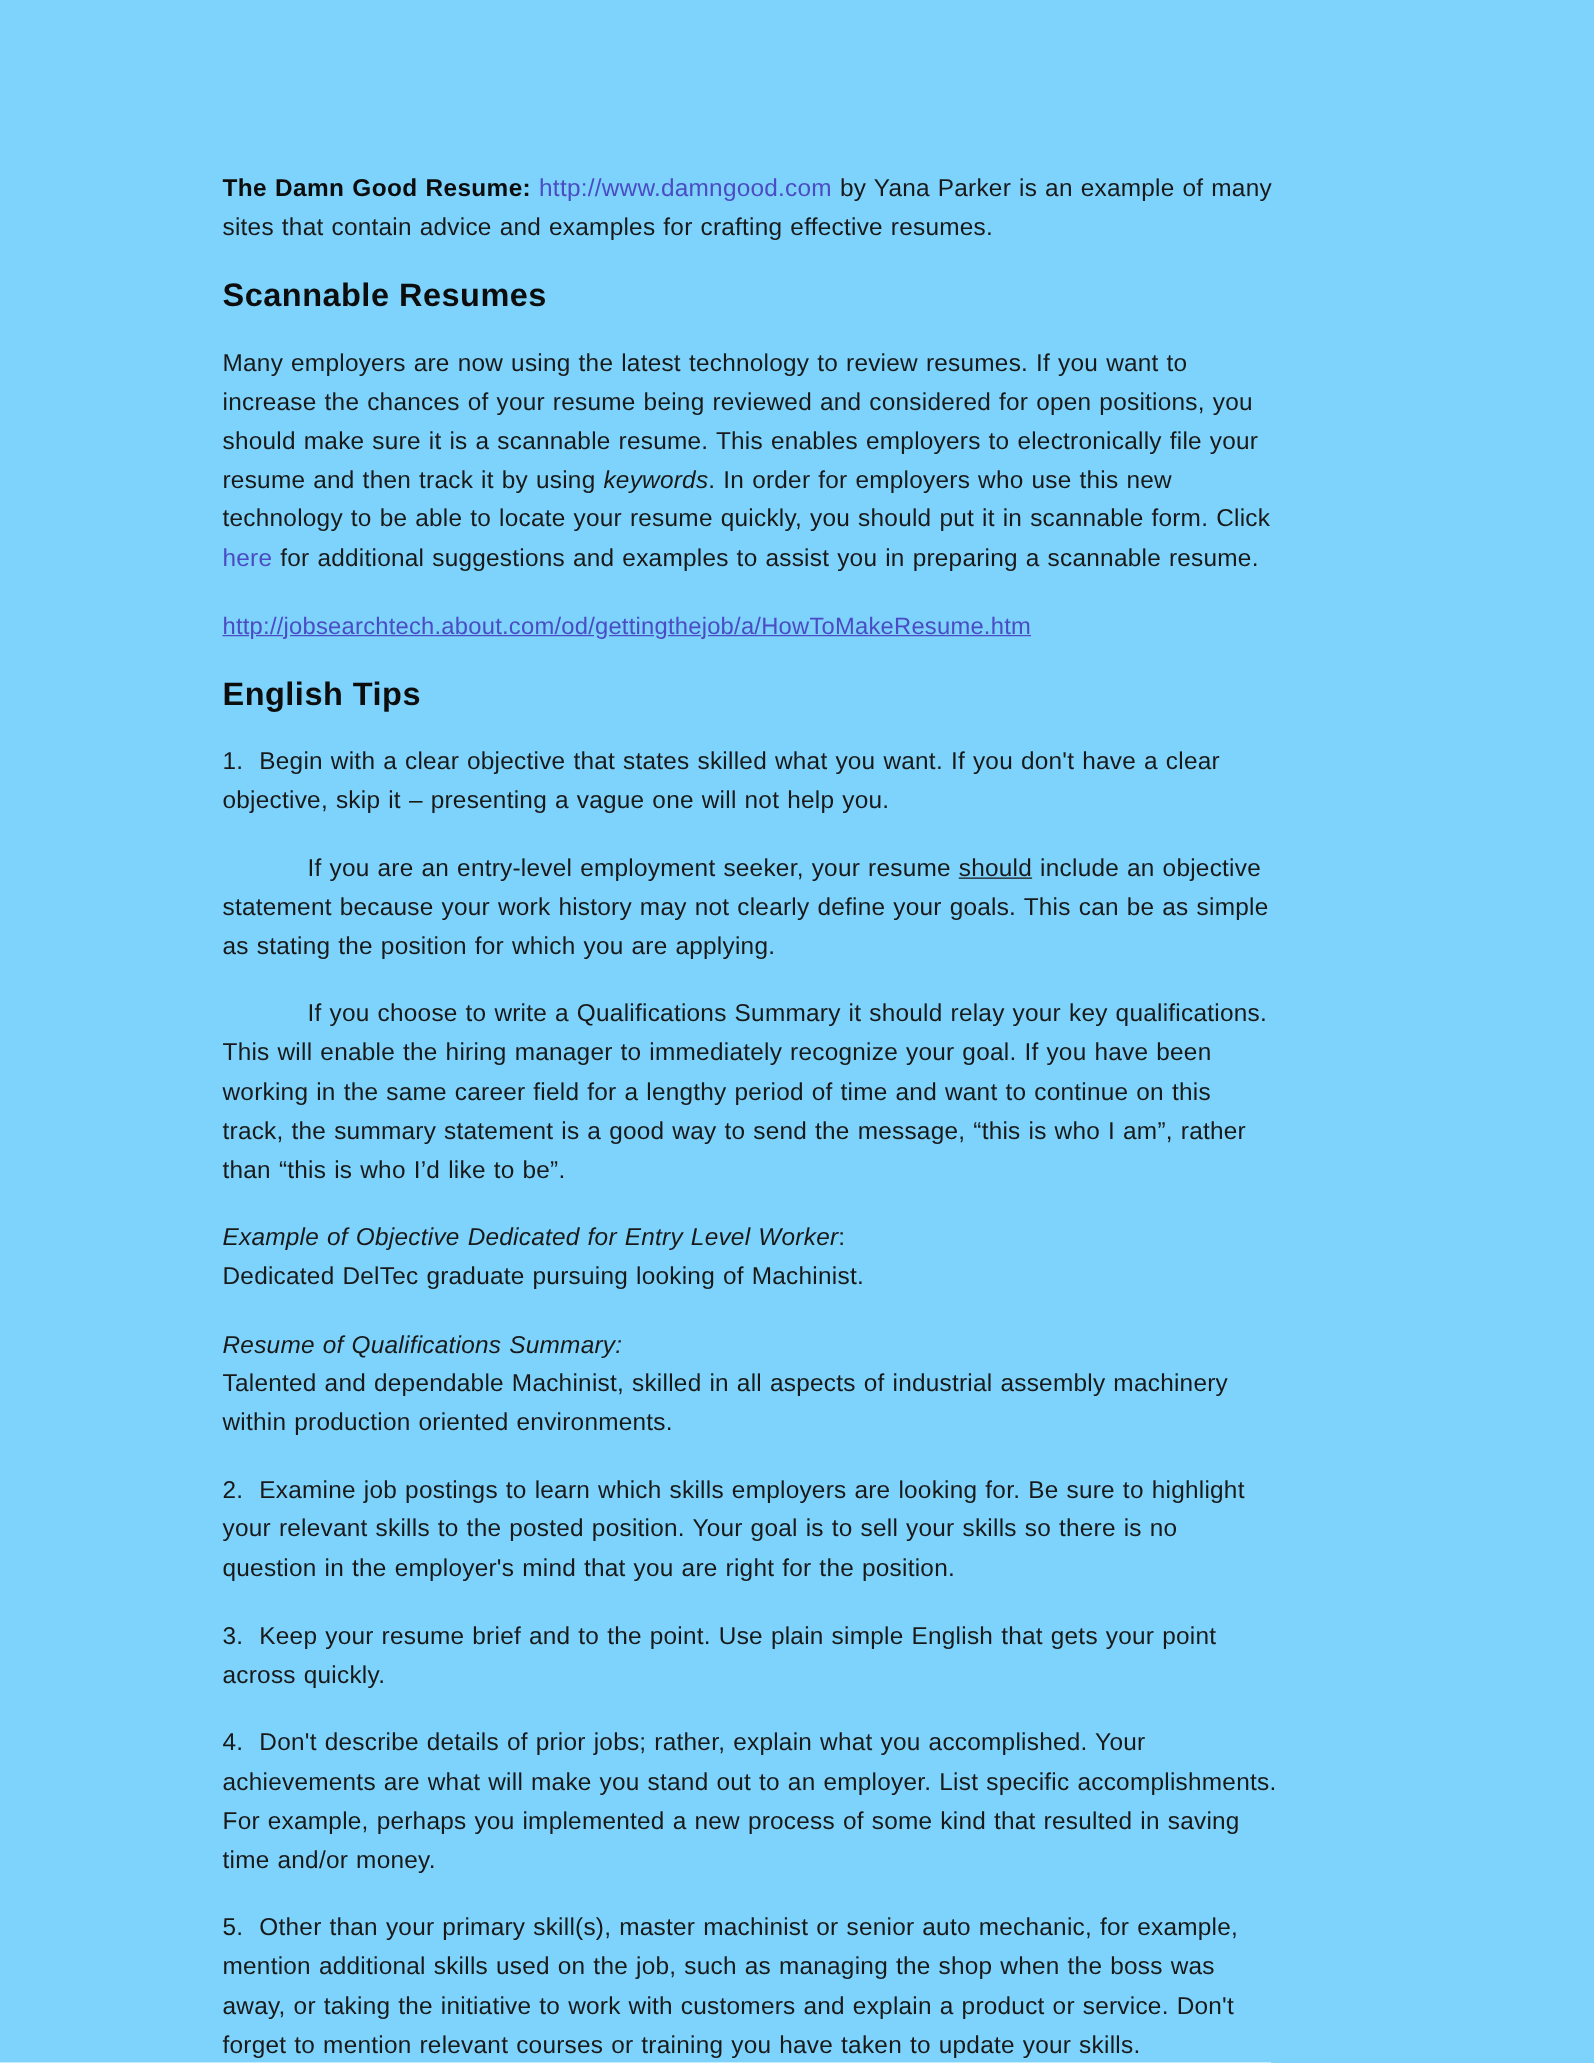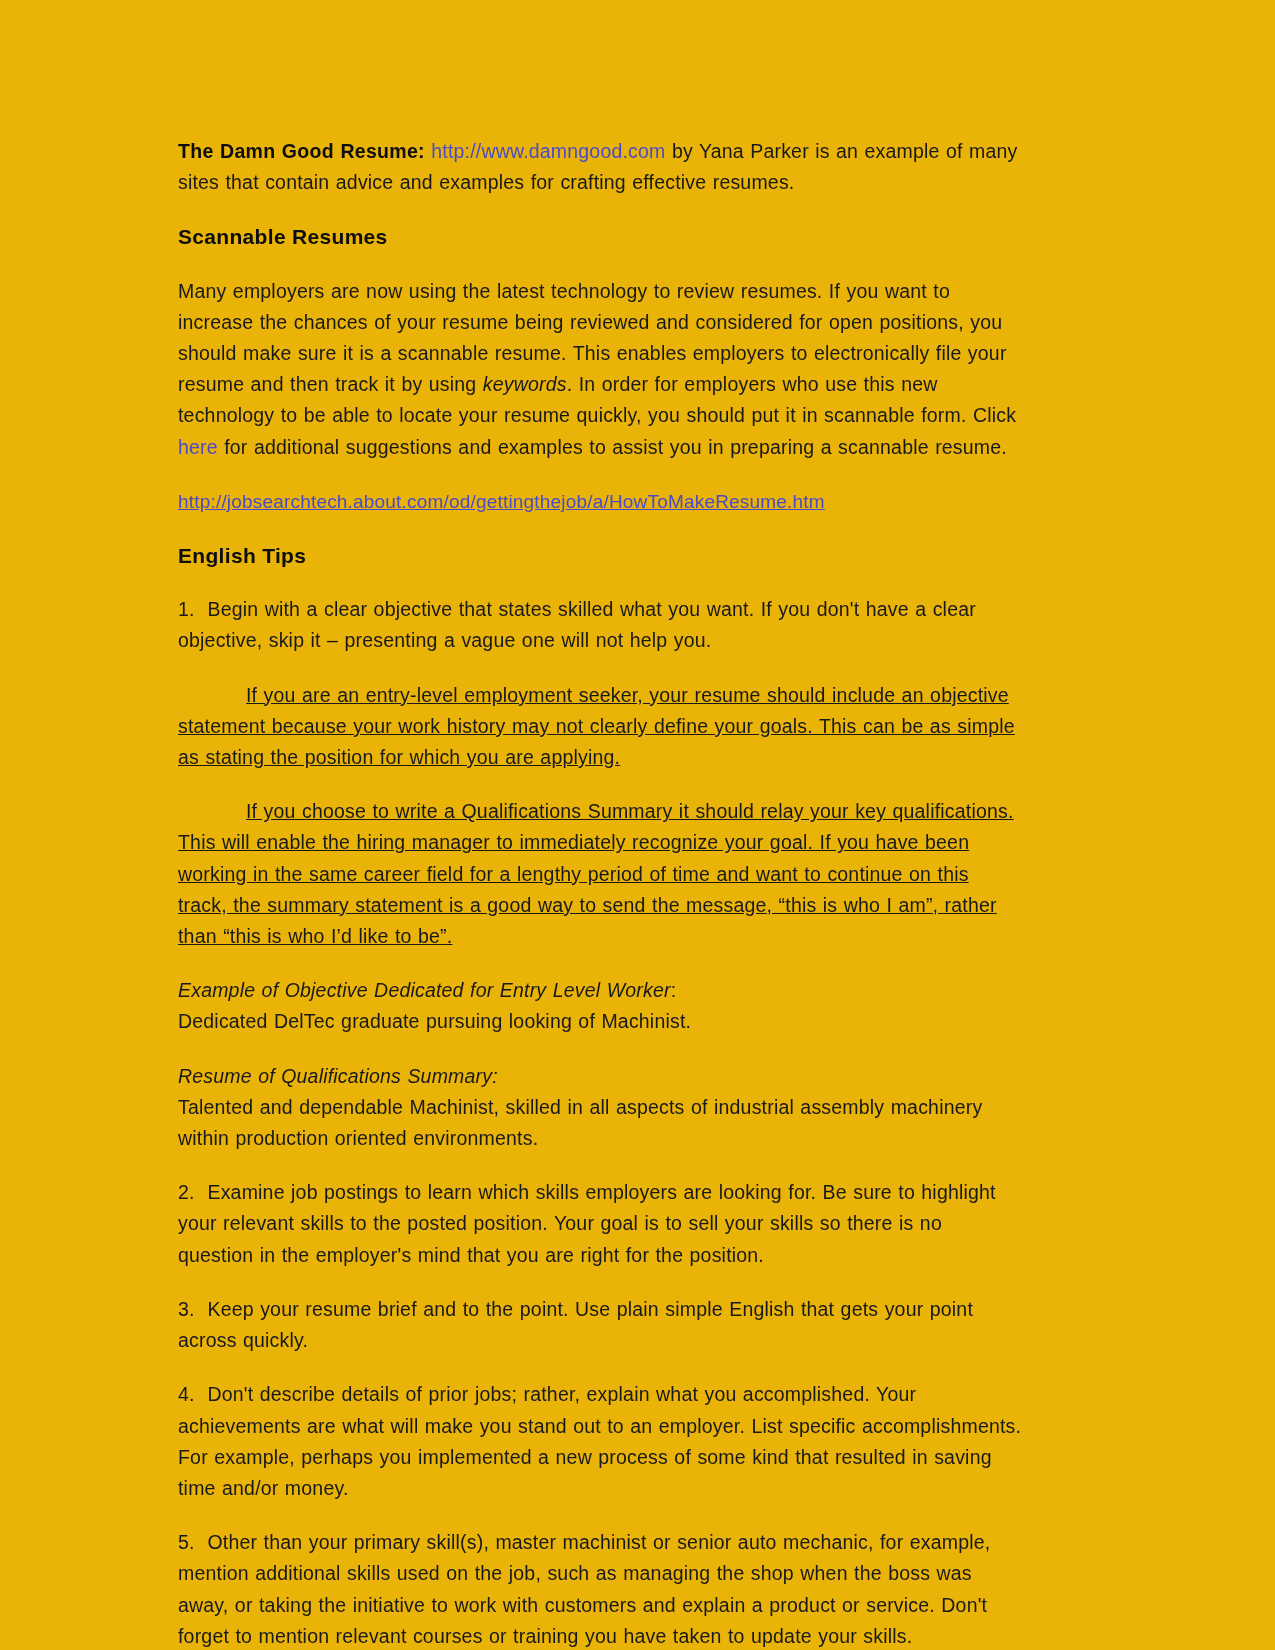--- a/index.html
+++ b/index.html
@@ -8,41 +8,41 @@
     padding: 0;
     background: #ffffff;
   }
   body {
     font-family: "Liberation Sans", sans-serif;
   }
   .page {
     position: relative;
     width: 1275px;
     height: 1650px;
-    background: #eab308;
+    background: #7dd3fc;
     box-sizing: border-box;
     overflow: hidden;
   }
   .content {
     position: absolute;
     left: 178px;
     top: 136px;
     width: 845px;
   }
   .para {
     font-size: 19.5px;
     line-height: 31.2px;
     color: #191919;
     margin: 0 0 23px 0;
     text-align: left;
     letter-spacing: 0.01em;
     word-spacing: 0.04em;
   }
   .heading {
-    font-size: 21px;
+    font-size: 26px;
     line-height: 31.2px;
     font-weight: bold;
     color: #0d0d0d;
     margin: 0 0 23px 0;
     letter-spacing: 0.015em;
   }
   .bold {
     font-weight: bold;
     color: #0d0d0d;
     letter-spacing: 0.015em;
@@ -60,21 +60,20 @@
     display: block;
   }
   .ital {
     font-style: italic;
   }
   .underline {
     text-decoration: underline;
   }
   .indent-first {
     text-indent: 68px;
-    text-decoration: underline;
   }
   .example-block {
     margin: 0 0 23px 0;
   }
   .example-block .para {
     margin: 0;
   }
   .nowrapnum {
     white-space: pre;
   }

